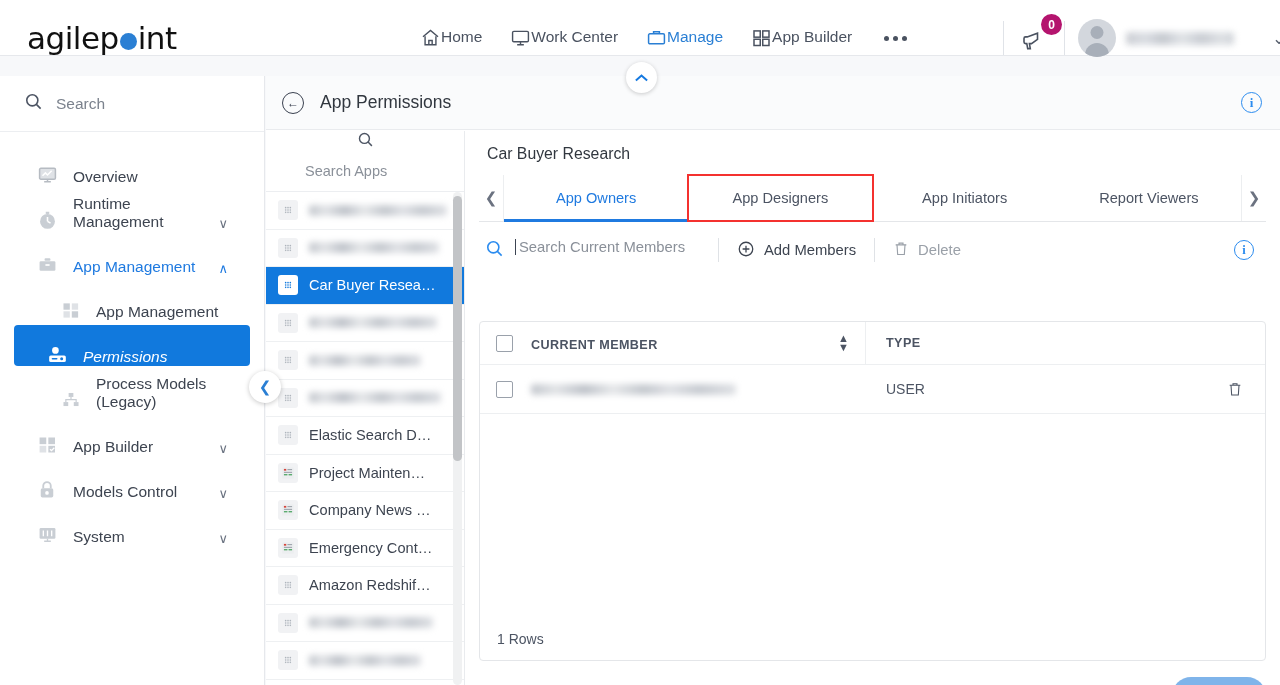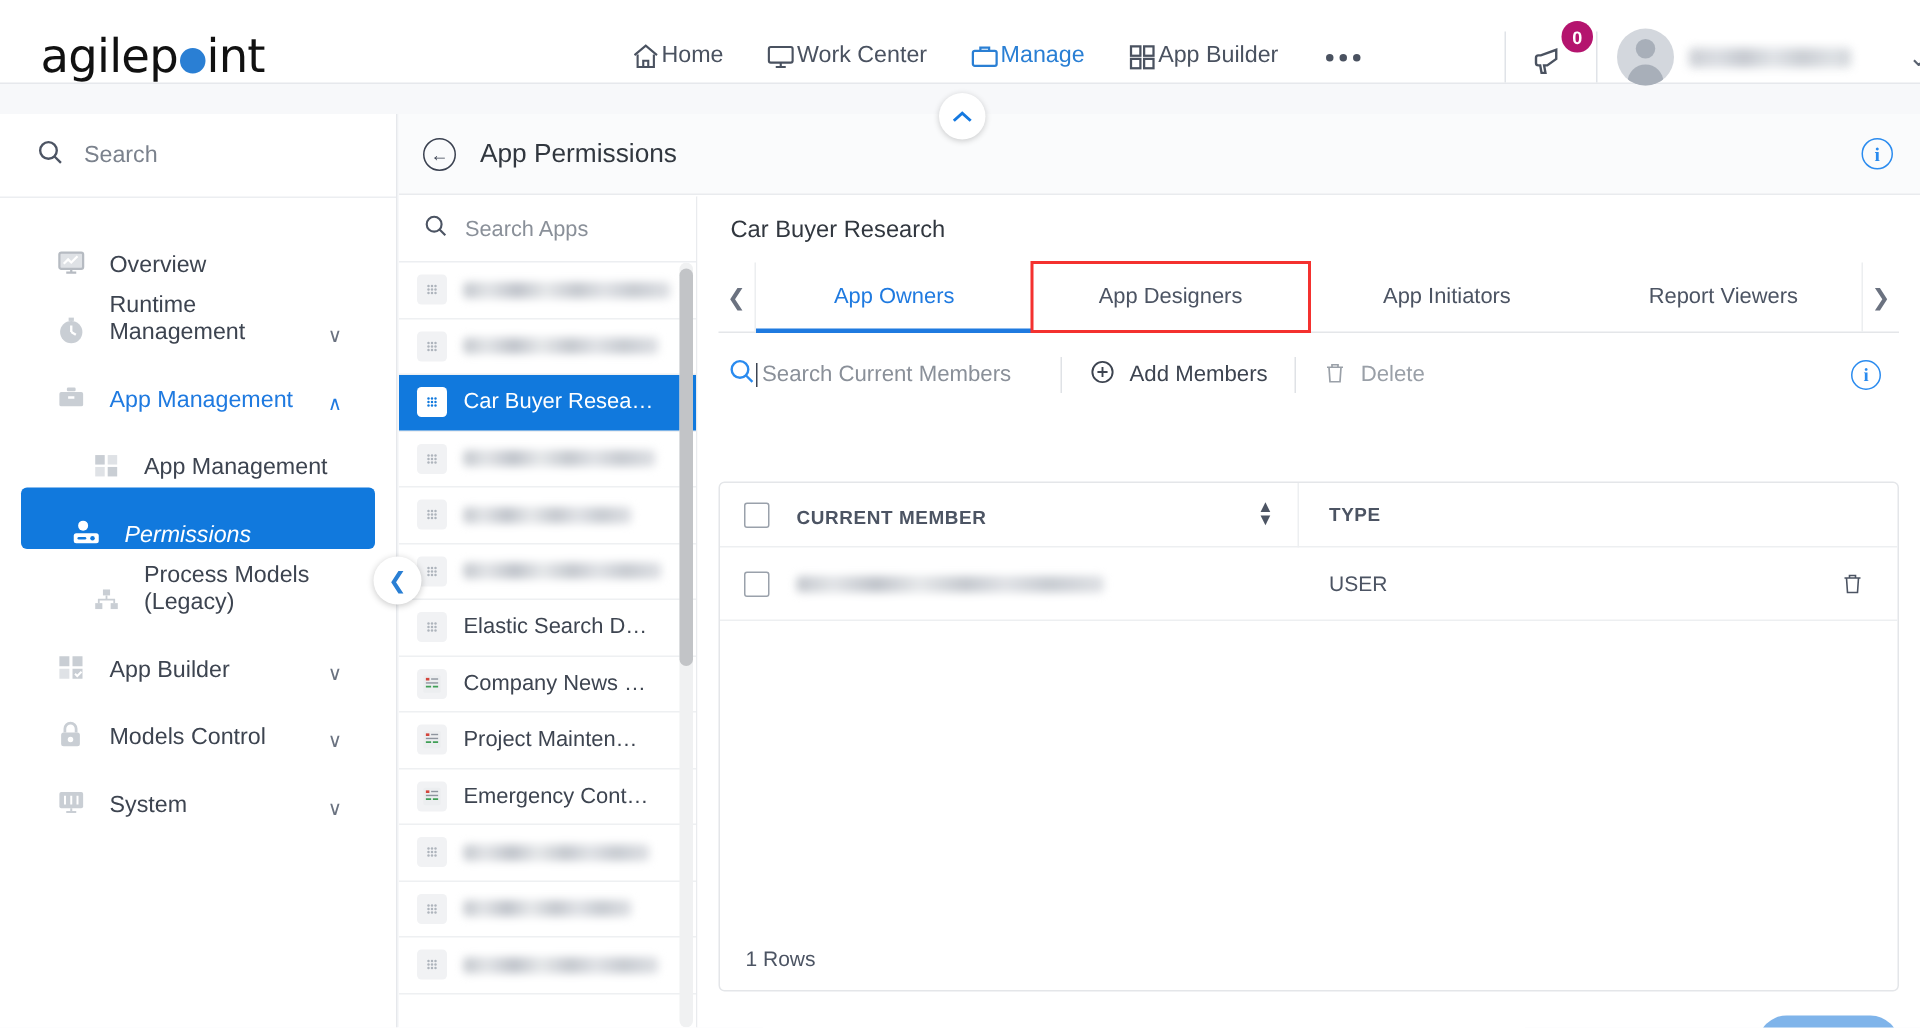--- a/index.html
+++ b/index.html
@@ -81,21 +81,21 @@
   .collapse-top {
     position:absolute; left:626px; top:62px; width:31px; height:31px; border-radius:50%;
     background:#fff; box-shadow:0 1px 4px rgba(0,0,0,.2); display:flex; align-items:center;
     justify-content:center; z-index:28; cursor:pointer;
   }
 
   .panes { position:absolute; left:0; top:55px; width:1014px; height:554px; display:flex; }
 
   
   .applist { width:199px; flex:0 0 199px; background:#fff; border-right:1px solid #e9ebee; display:flex; flex-direction:column; }
-  .applist-search { height:44px; display:flex; align-items:center; gap:11px; padding:0 16px; border-bottom:1px solid #eceef1; }
+  .applist-search { height:61px; display:flex; align-items:center; gap:11px; padding:0 5px; border-bottom:1px solid #eceef1;flex-direction:column; }
   .applist-search input { border:0; outline:0; font-size:14.5px; color:#5d6673; background:transparent; width:120px; font-family:"Liberation Sans",sans-serif;}
   .applist-search input::placeholder { color:#8a9099; }
   .applist-scroll { flex:1; overflow:hidden; position:relative; }
   .app-row { height:37.5px; display:flex; align-items:center; gap:11px; padding:0 10px 0 12px; border-bottom:1px solid #eef0f2; cursor:pointer; font-size:14.6px; color:#3d4450; white-space:nowrap; }
   .app-row.sel { background:#1179dd; color:#fff; }
   .app-ico { width:20px;height:20px;flex:0 0 20px; border-radius:3px; background:#f1f2f4; display:flex;align-items:center;justify-content:center; }
   .app-row.sel .app-ico { background:#fff; }
   .blur-txt { height:11px; border-radius:3px;
     background:linear-gradient(90deg,#c2c6cc 0%,#e2e4e7 12%,#bfc3ca 26%,#e6e8ea 40%,#c4c8ce 55%,#e0e2e6 68%,#c7cbd1 82%,#dfe1e5 100%);
     filter:blur(3px); }
@@ -106,21 +106,21 @@
   .detail { flex:1; background:#fff; position:relative; padding:0 14px; }
   .det-title { padding:14px 0 12px 8px; font-size:15.8px; color:#31373f; }
   .tabsrow { display:flex; align-items:stretch; height:47px; border-bottom:1px solid #e4e6e9; position:relative; }
   .tab-arrow { width:25px; display:flex;align-items:center;justify-content:center; color:#6b7280; font-size:15px; cursor:pointer; border-right:1px solid #eceef0;}
   .tab { flex:1; display:flex;align-items:center;justify-content:center; font-size:14.6px; color:#4c5463; cursor:pointer; position:relative; }
   .tab.active { color:#1f7ae0; }
   .tab.active:after { content:''; position:absolute; left:0; right:0; bottom:-1px; height:3px; background:#1f7ae0; }
   .tab.hl { outline:2.5px solid #f4312f; outline-offset:-1px; z-index:3; }
 
   .toolbar { height:56px; display:flex; align-items:center; gap:0; position:relative; padding-left:6px; }
-  .tb-search { display:flex; align-items:center; padding-right:18px; }
+  .tb-search { display:flex; align-items:flex-start; gap:11px; padding-right:18px; }
   .tb-search input { border:0;outline:0;font-size:14.8px;color:#4c5463; background:transparent; width:185px; font-family:"Liberation Sans",sans-serif; border-left:1px solid #3c4452; padding-left:3px;}
   .tb-search input::placeholder { color:#8a9099; }
   .tb-sep { width:1px; height:24px; background:#dfe2e6; }
   .tb-btn { display:flex; align-items:center; gap:9px; padding:0 18px; font-size:14.8px; color:#3d4450; cursor:pointer; }
   .tb-btn.dis { color:#9aa0a8; cursor:default; }
   .tb-info { position:absolute; right:12px; top:18px; width:20px;height:20px;border-radius:50%;border:1.7px solid #2a8bef; color:#2a8bef; display:flex;align-items:center;justify-content:center;font-size:12.5px;font-weight:bold; font-family:"Liberation Serif",serif; cursor:pointer;}
 
   .tablebox { position:absolute; left:14px; right:14px; top:190px; height:340px; border:1px solid #e4e6e9; border-radius:4px; background:#fff; }
   .thead { height:43px; display:flex; align-items:center; border-bottom:1px solid #edeff1; }
   .cb { width:17px;height:17px;border:1.6px solid #9aa1ab; border-radius:2px; flex:0 0 17px; cursor:pointer; background:#fff;}
@@ -515,47 +515,66 @@
                 <span class="app-ico">
                   <svg width="14" height="14" viewBox="0 0 24 24">
   <rect x="2" y="2" width="20" height="20" rx="2" fill="#eceef0"></rect>
   <rect x="5" y="5" width="4" height="3" fill="#d4453c"></rect>
   <rect x="11" y="5.5" width="8" height="1.6" fill="#8e959e"></rect>
   <rect x="5" y="10" width="14" height="1.6" fill="#8e959e"></rect>
   <rect x="5" y="14" width="6" height="2" fill="#3f9f56"></rect>
   <rect x="13" y="14" width="6" height="2" fill="#3f9f56"></rect>
                   </svg>
                 </span>
-                <span>Company News …</span>
+                <span>Project Mainten…</span>
               </div>
               <div class="app-row">
                 <span class="app-ico">
                   <svg width="14" height="14" viewBox="0 0 24 24">
   <rect x="2" y="2" width="20" height="20" rx="2" fill="#eceef0"></rect>
   <rect x="5" y="5" width="4" height="3" fill="#d4453c"></rect>
   <rect x="11" y="5.5" width="8" height="1.6" fill="#8e959e"></rect>
   <rect x="5" y="10" width="14" height="1.6" fill="#8e959e"></rect>
   <rect x="5" y="14" width="6" height="2" fill="#3f9f56"></rect>
   <rect x="13" y="14" width="6" height="2" fill="#3f9f56"></rect>
                   </svg>
                 </span>
-                <span>Project Mainten…</span>
+                <span>Company News …</span>
               </div>
               <div class="app-row">
                 <span class="app-ico">
                   <svg width="14" height="14" viewBox="0 0 24 24">
   <rect x="2" y="2" width="20" height="20" rx="2" fill="#eceef0"></rect>
   <rect x="5" y="5" width="4" height="3" fill="#d4453c"></rect>
   <rect x="11" y="5.5" width="8" height="1.6" fill="#8e959e"></rect>
   <rect x="5" y="10" width="14" height="1.6" fill="#8e959e"></rect>
   <rect x="5" y="14" width="6" height="2" fill="#3f9f56"></rect>
   <rect x="13" y="14" width="6" height="2" fill="#3f9f56"></rect>
                   </svg>
                 </span>
                 <span>Emergency Cont…</span>
+              </div>
+              <div class="app-row">
+                <span class="app-ico">
+                  <svg width="14" height="14" viewBox="0 0 24 24">
+  <rect x="2" y="2" width="20" height="20" rx="3" fill="#f1f2f4"></rect>
+  <g fill="#aeb4bc">
+    <circle cx="8" cy="8" r="1.4"></circle>
+                      <circle cx="12" cy="8" r="1.4"></circle>
+                      <circle cx="16" cy="8" r="1.4"></circle>
+    <circle cx="8" cy="12" r="1.4"></circle>
+                      <circle cx="12" cy="12" r="1.4"></circle>
+                      <circle cx="16" cy="12" r="1.4"></circle>
+    <circle cx="8" cy="16" r="1.4"></circle>
+                      <circle cx="12" cy="16" r="1.4"></circle>
+                      <circle cx="16" cy="16" r="1.4"></circle>
+  </g>
+                  </svg>
+                </span>
+                <span>Amazon Redshif…</span>
               </div>
               <div class="app-row">
                 <span class="app-ico">
                   <svg width="14" height="14" viewBox="0 0 24 24">
   <rect x="2" y="2" width="20" height="20" rx="3" fill="#f1f2f4"></rect>
   <g fill="#aeb4bc">
     <circle cx="8" cy="8" r="1.4"></circle>
                       <circle cx="12" cy="8" r="1.4"></circle>
                       <circle cx="16" cy="8" r="1.4"></circle>
     <circle cx="8" cy="12" r="1.4"></circle>

